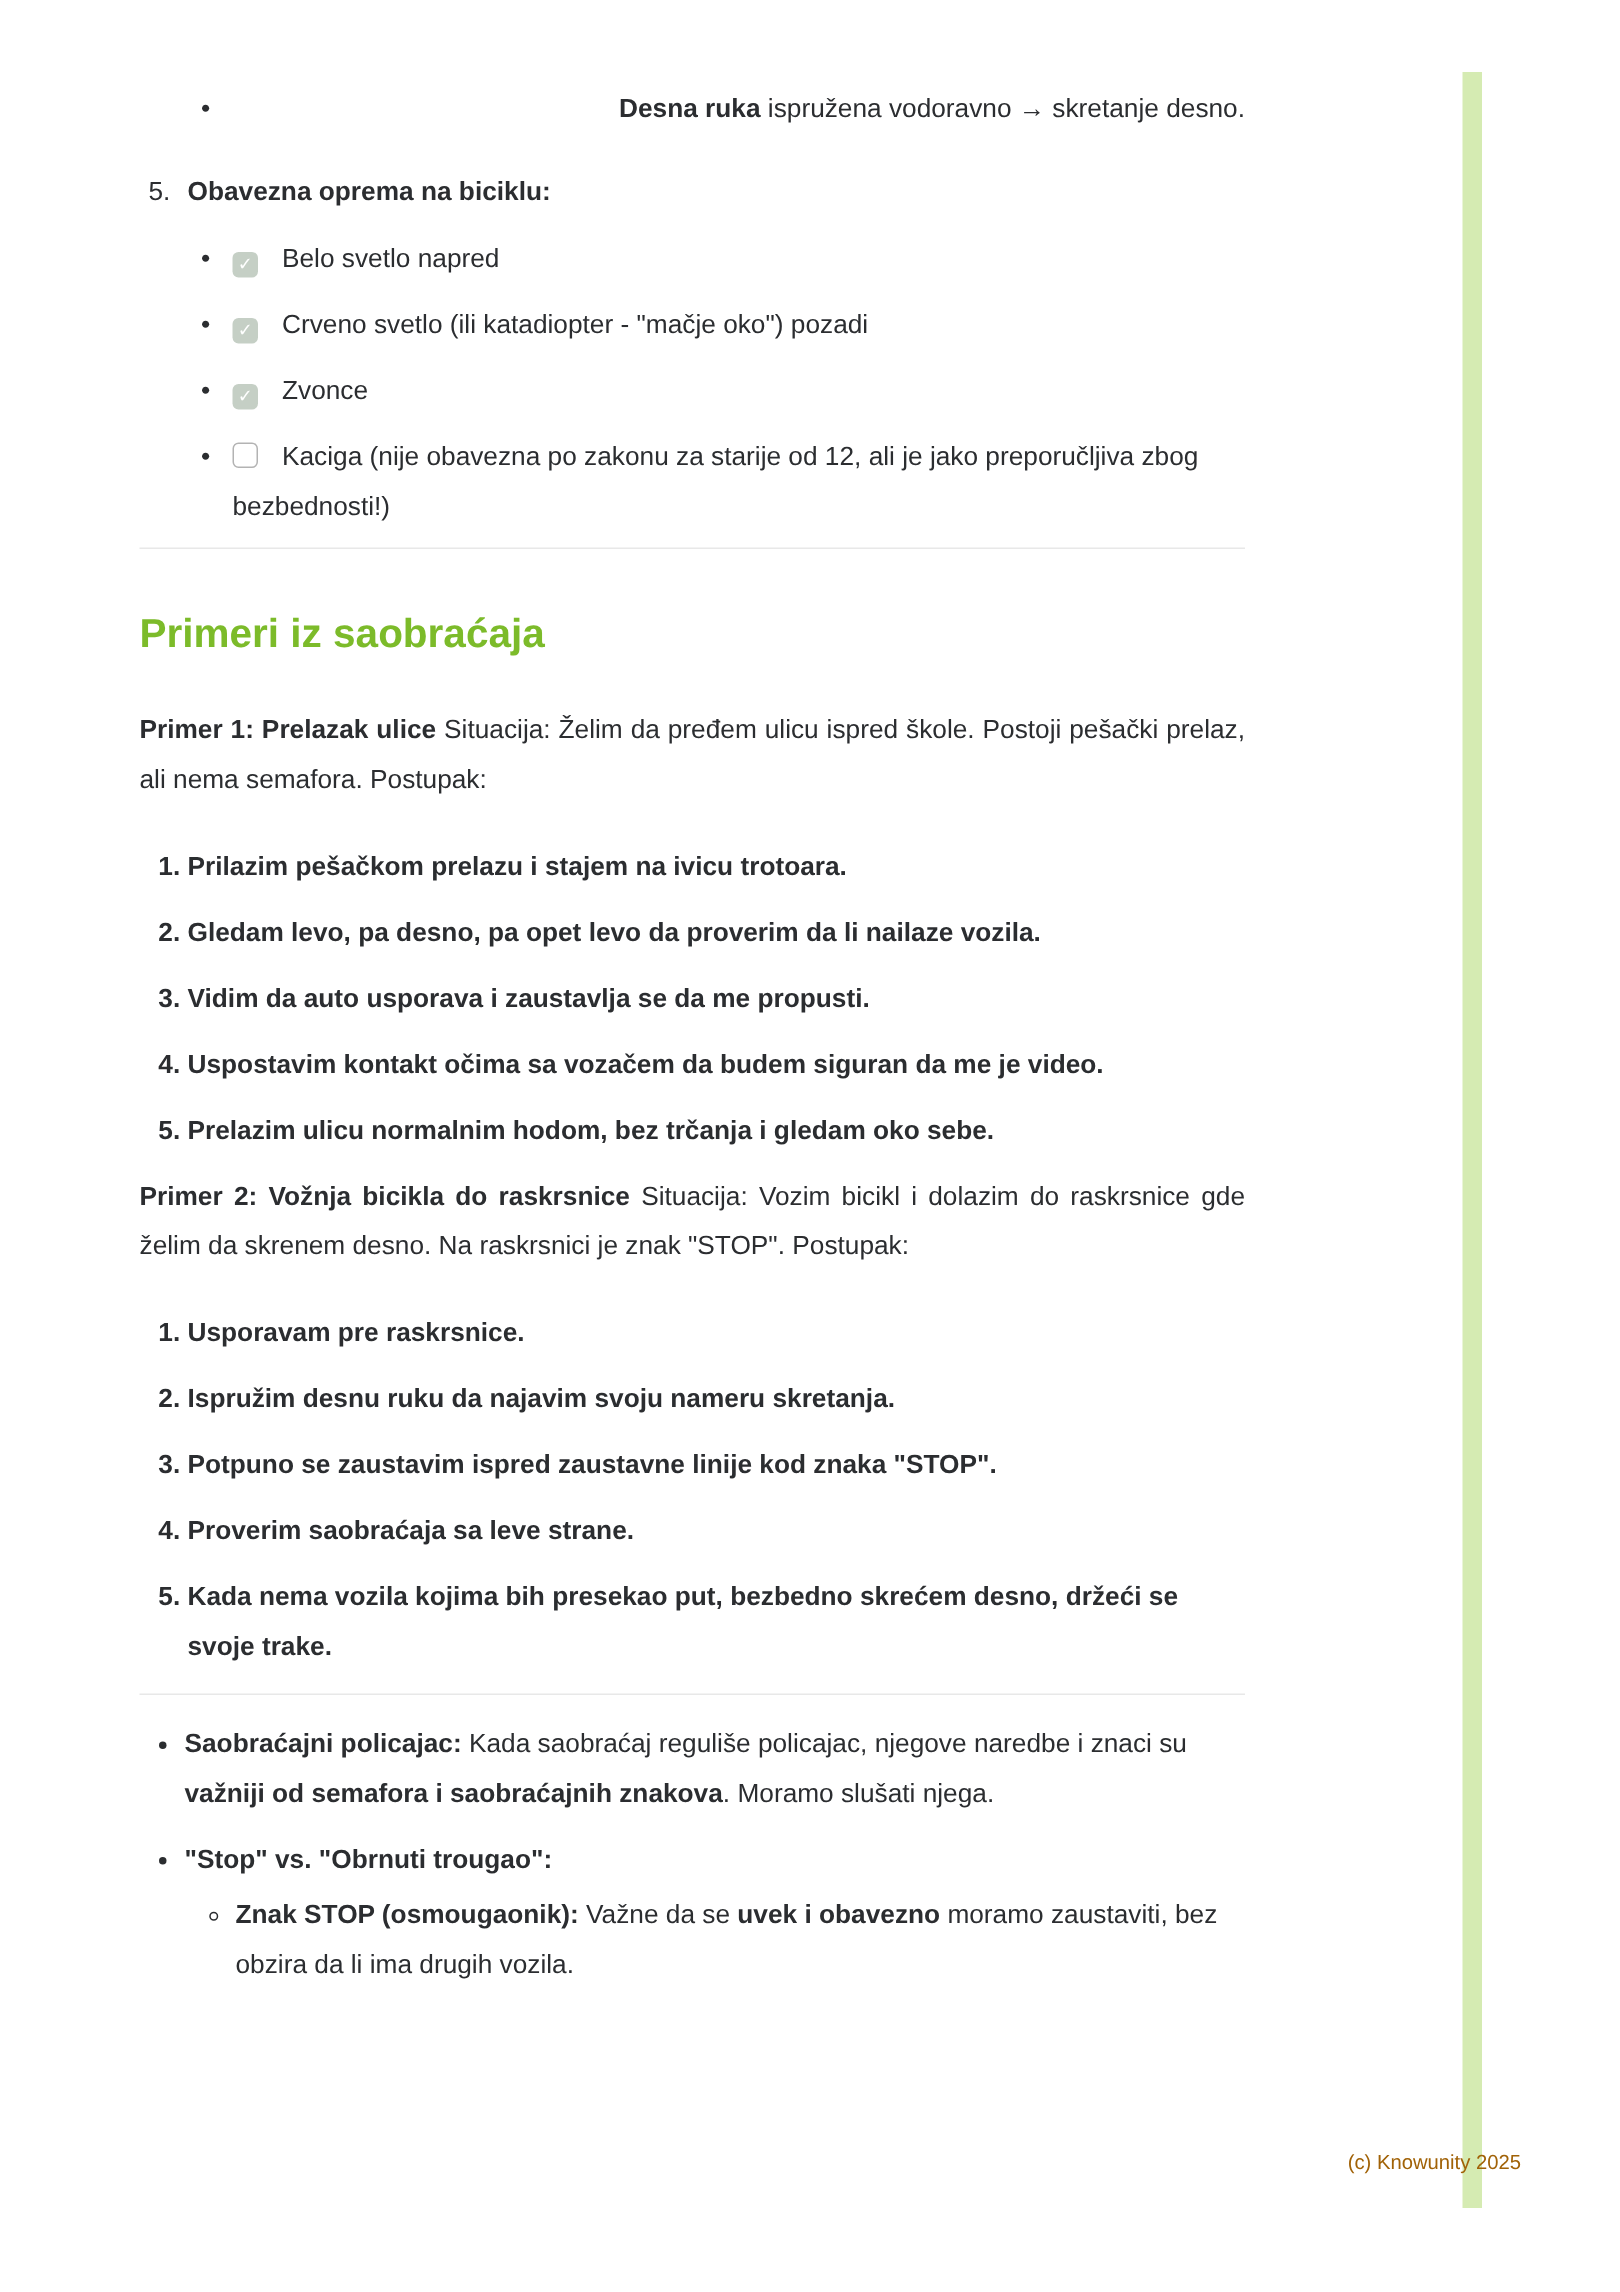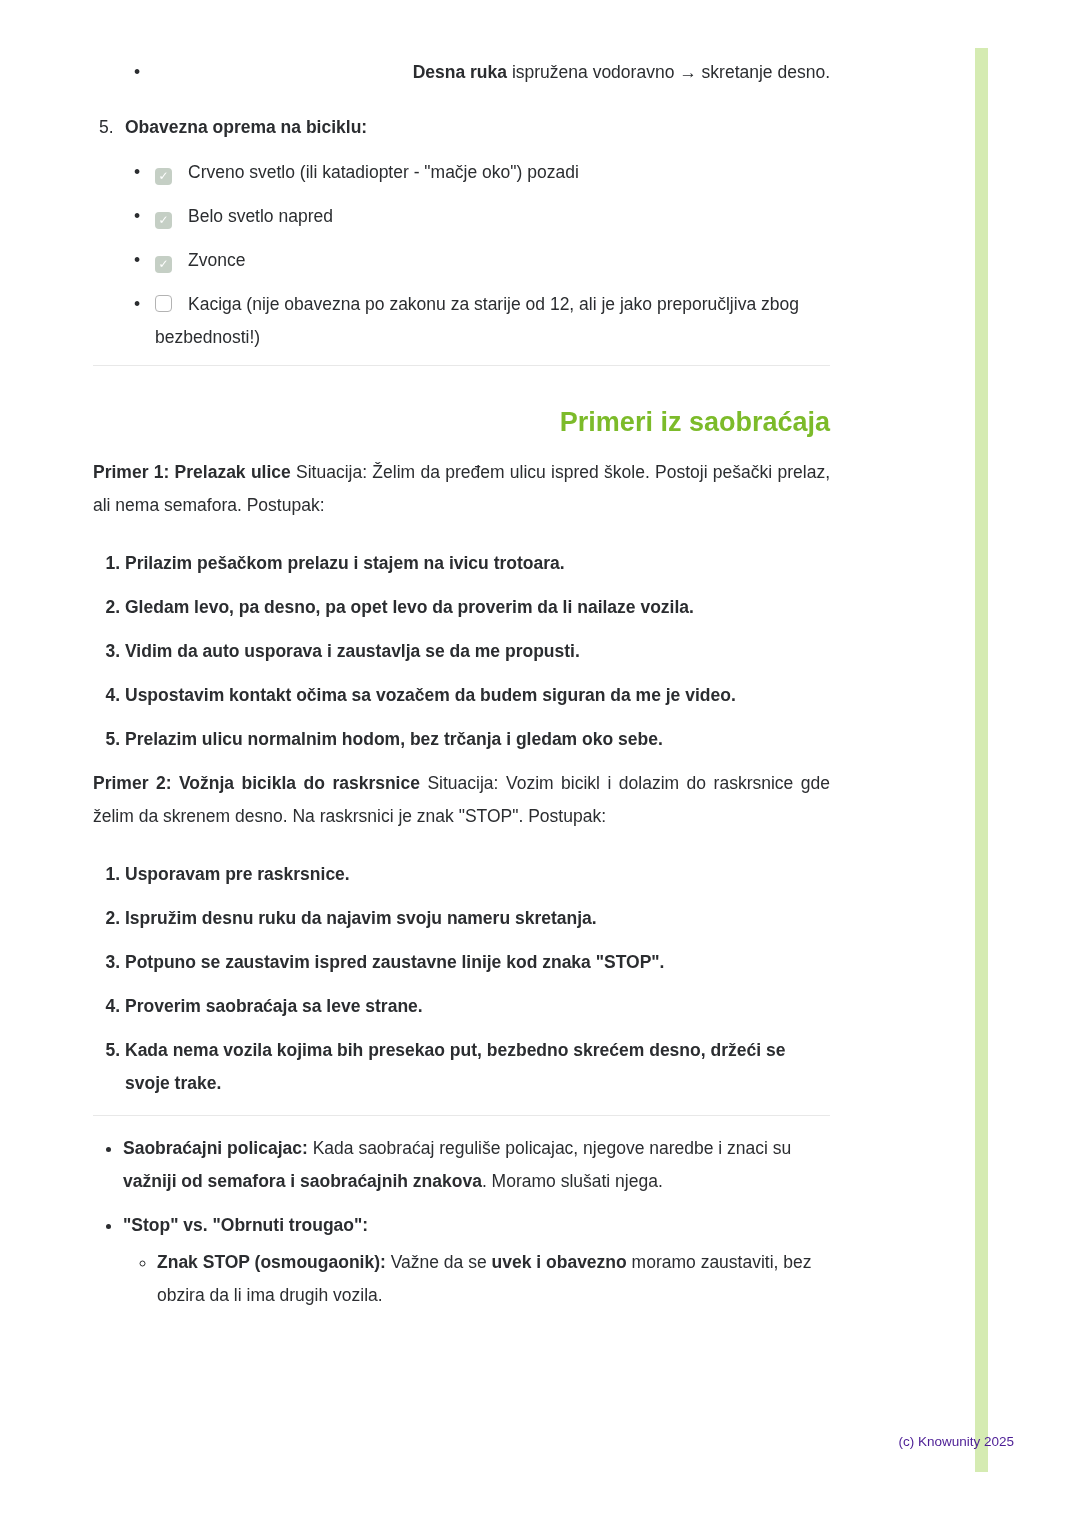--- a/index.html
+++ b/index.html
@@ -14,21 +14,21 @@
   .side-stripe {
     position: absolute;
     left: 975px; top: 48px;
     width: 13px; height: 1424px;
     background: #d5ebb2;
   }
   .watermark {
     position: absolute;
     top: 1434px; right: 66px;
     font-size: 13.5px;
-    color: #4c1d95;
+    color: #a16207;
     z-index: 2;
     white-space: nowrap;
   }
   .content {
     width: 737px;
     margin-left: 93px;
     padding-top: 56px;
     font-size: 17.5px;
     line-height: 33px;
   }
@@ -67,25 +67,24 @@
 
   hr.rule { border: 0; border-top: 1px solid #e8e8e8; margin: 0; }
   hr.rule2 { margin-top: 15px; }
 
   h2.section-title {
     color: #7cbb2a;
     font-size: 27px;
     line-height: 34px;
     font-weight: 700;
     margin: 39px 0 0;
-    text-align: right;
   }
 
   p.para { margin: 0; }
-  p.p1 { margin-top: 17px; }
+  p.p1 { margin-top: 31px; }
   p.p2 { margin-top: 11px; }
 
   ol.steps { margin: 25px 0 0; padding-left: 32px; font-weight: bold; }
   ol.steps li { margin-bottom: 11px; }
 
   ul.notes { margin: 16px 0 0; padding-left: 30px; list-style: disc; }
   ul.notes > li { margin-bottom: 11px; }
   ul.subnotes { margin: 4px 0 0; padding-left: 34px; list-style: circle; }
 </style>
 </head>
@@ -97,22 +96,22 @@
 
   <div class="content">
 
     <div class="bullet-row"><span class="b">Desna ruka</span><span> ispružena vodoravno → skretanje desno.</span></div>
 
     <div class="numbered-item">
       <span class="num">5.</span><span class="b">Obavezna oprema na biciklu:</span>
     </div>
 
     <ul class="checklist">
+      <li class="check-item"><span class="checkbox checked"></span><span class="check-label">Belo svetlo napred</span></li>
       <li class="check-item"><span class="checkbox checked"></span><span class="check-label">Crveno svetlo (ili katadiopter - "mačje oko") pozadi</span></li>
-      <li class="check-item"><span class="checkbox checked"></span><span class="check-label">Belo svetlo napred</span></li>
       <li class="check-item"><span class="checkbox checked"></span><span class="check-label">Zvonce</span></li>
       <li class="check-item"><span class="checkbox unchecked"></span><span class="check-label">Kaciga (nije obavezna po zakonu za starije od 12, ali je </span><span class="i">jako preporučljiva</span><span> zbog bezbednosti!)</span></li>
     </ul>
 
     <hr class="rule rule1">
 
     <h2 class="section-title">Primeri iz saobraćaja</h2>
 
     <p class="para p1 justify"><span class="b">Primer 1: Prelazak ulice </span><span class="i">Situacija:</span><span> Želim da pređem ulicu ispred škole. Postoji pešački prelaz, ali nema semafora. </span><span class="i">Postupak:</span></p>
 

